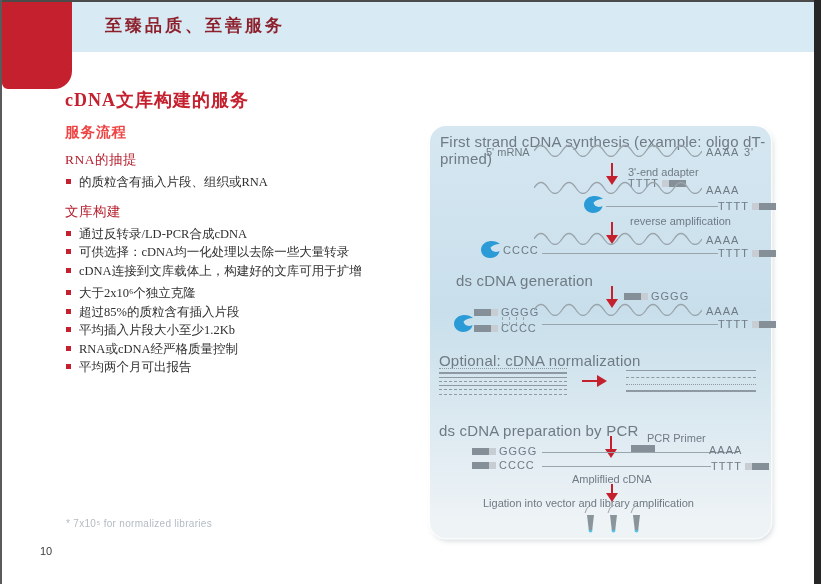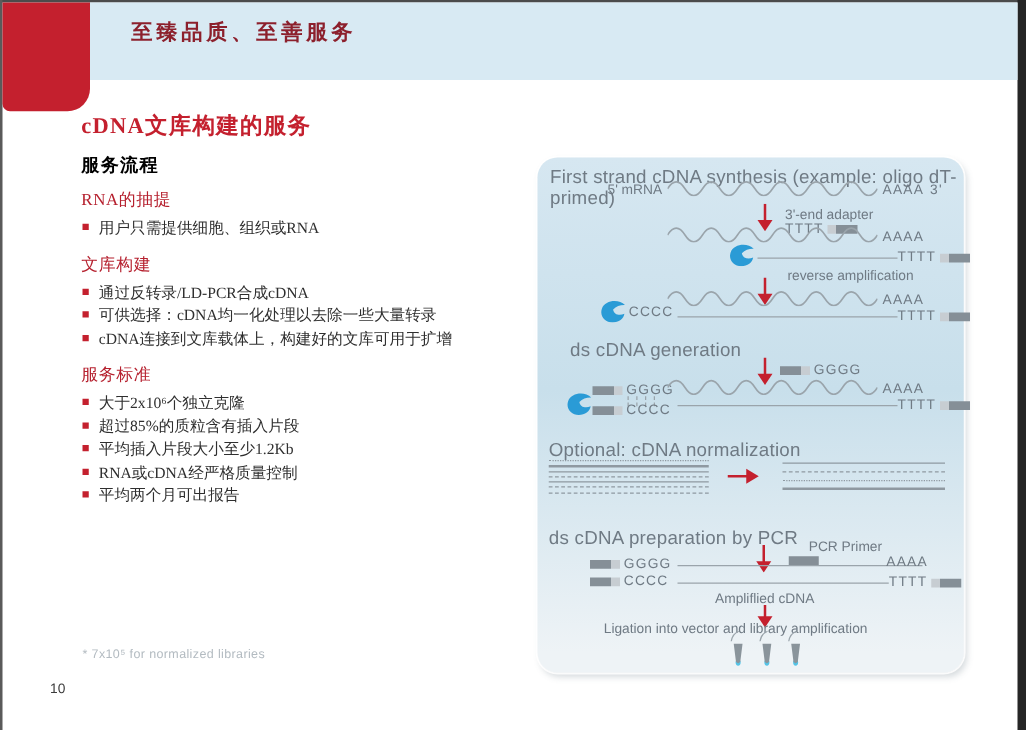--- a/index.html
+++ b/index.html
@@ -20,29 +20,29 @@
   body{
     position:relative;width:821px;height:584px;background:#ffffff;overflow:hidden;
     font-family:"Liberation Serif","DejaVu Serif",serif;
   }
   
   .edge-top{position:absolute;left:0;top:0;width:821px;height:2px;background:#4b4b4b;}
   .edge-left{position:absolute;left:0;top:0;width:2px;height:584px;background:#5a5a5a;}
   .edge-right{position:absolute;right:0;top:0;width:7px;height:584px;background:#262626;}
   
   .red-block{position:absolute;left:2px;top:2px;width:70px;height:87px;background:var(--accent-red);border-radius:0 0 18px 6px;}
-  .band{position:absolute;left:72px;top:2px;width:742px;height:62px;background:var(--header-band);font-family:Liberation Mono, monospace;}
+  .band{position:absolute;left:72px;top:2px;width:742px;height:50px;background:var(--header-band);font-family:Liberation Mono, monospace;}
   .band .slogan{
     position:absolute;left:33px;top:12px;font-size:17px;font-weight:bold;
     letter-spacing:3px;color:var(--header-text);
   }
   
   .left-col{position:absolute;left:65px;top:88px;width:358px;color:#2f2f2f;}
   .page-title{font-size:18px;font-weight:bold;color:var(--accent-red);letter-spacing:1px;margin-bottom:11px;}
-  .flow-heading{font-size:14.5px;font-weight:bold;color:#000000;margin-bottom:9px;letter-spacing:1px;}
+  .flow-heading{font-size:14.5px;font-weight:bold;color:#ef4444;margin-bottom:9px;letter-spacing:1px;}
   .sec-heading{font-size:13.5px;font-weight:normal;color:#b6212f;margin:11px 0 4px 0;letter-spacing:.5px;}
   ul.blist{list-style:none;margin:0 0 4px 0;}
   ul.blist li{
     position:relative;font-size:12.5px;line-height:18.5px;padding-left:14px;color:#2f2f2f;
   }
   ul.blist li .sq{
     position:absolute;left:1px;top:6px;width:5px;height:5px;background:var(--accent-red);display:inline-block;
   }
   .footnote{position:absolute;left:66px;top:518px;font-family:"Liberation Sans","DejaVu Sans",sans-serif;font-size:10px;color:#b3bbc1;letter-spacing:.3px;}
   .page-num{position:absolute;left:24px;top:545px;font-family:"Liberation Sans","DejaVu Sans",sans-serif;font-size:11px;color:#3c3c3c;margin-left:16px;}
@@ -86,31 +86,30 @@
 <div class="band">
   <div class="slogan">至臻品质、至善服务</div>
 </div>
 
 <div class="left-col">
   <div class="page-title">cDNA文库构建的服务</div>
   <div class="flow-heading">服务流程</div>
 
   <div class="sec-heading" style="margin-top:0;">RNA的抽提</div>
   <ul class="blist">
-    <li><span class="sq"></span><span>用户只需提供细胞、组织或RNA</span></li>
+    <li><span class="sq"></span><span>的质粒含有插入片段、组织或RNA</span></li>
   </ul>
 
   <div class="sec-heading">文库构建</div>
   <ul class="blist">
     <li><span class="sq"></span><span>通过反转录/LD-PCR合成cDNA</span></li>
     <li><span class="sq"></span><span>可供选择：cDNA均一化处理以去除一些大量转录</span></li>
     <li><span class="sq"></span><span>cDNA连接到文库载体上，构建好的文库可用于扩增</span></li>
   </ul>
 
-  <div class="sec-heading">服务标准</div>
   <ul class="blist">
     <li><span class="sq"></span><span>大于2x10⁶个独立克隆</span></li>
     <li><span class="sq"></span><span>超过85%的质粒含有插入片段</span></li>
     <li><span class="sq"></span><span>平均插入片段大小至少1.2Kb</span></li>
     <li><span class="sq"></span><span>RNA或cDNA经严格质量控制</span></li>
     <li><span class="sq"></span><span>平均两个月可出报告</span></li>
   </ul>
 </div>
 
 <div class="footnote">* 7x10⁵ for normalized libraries</div>

